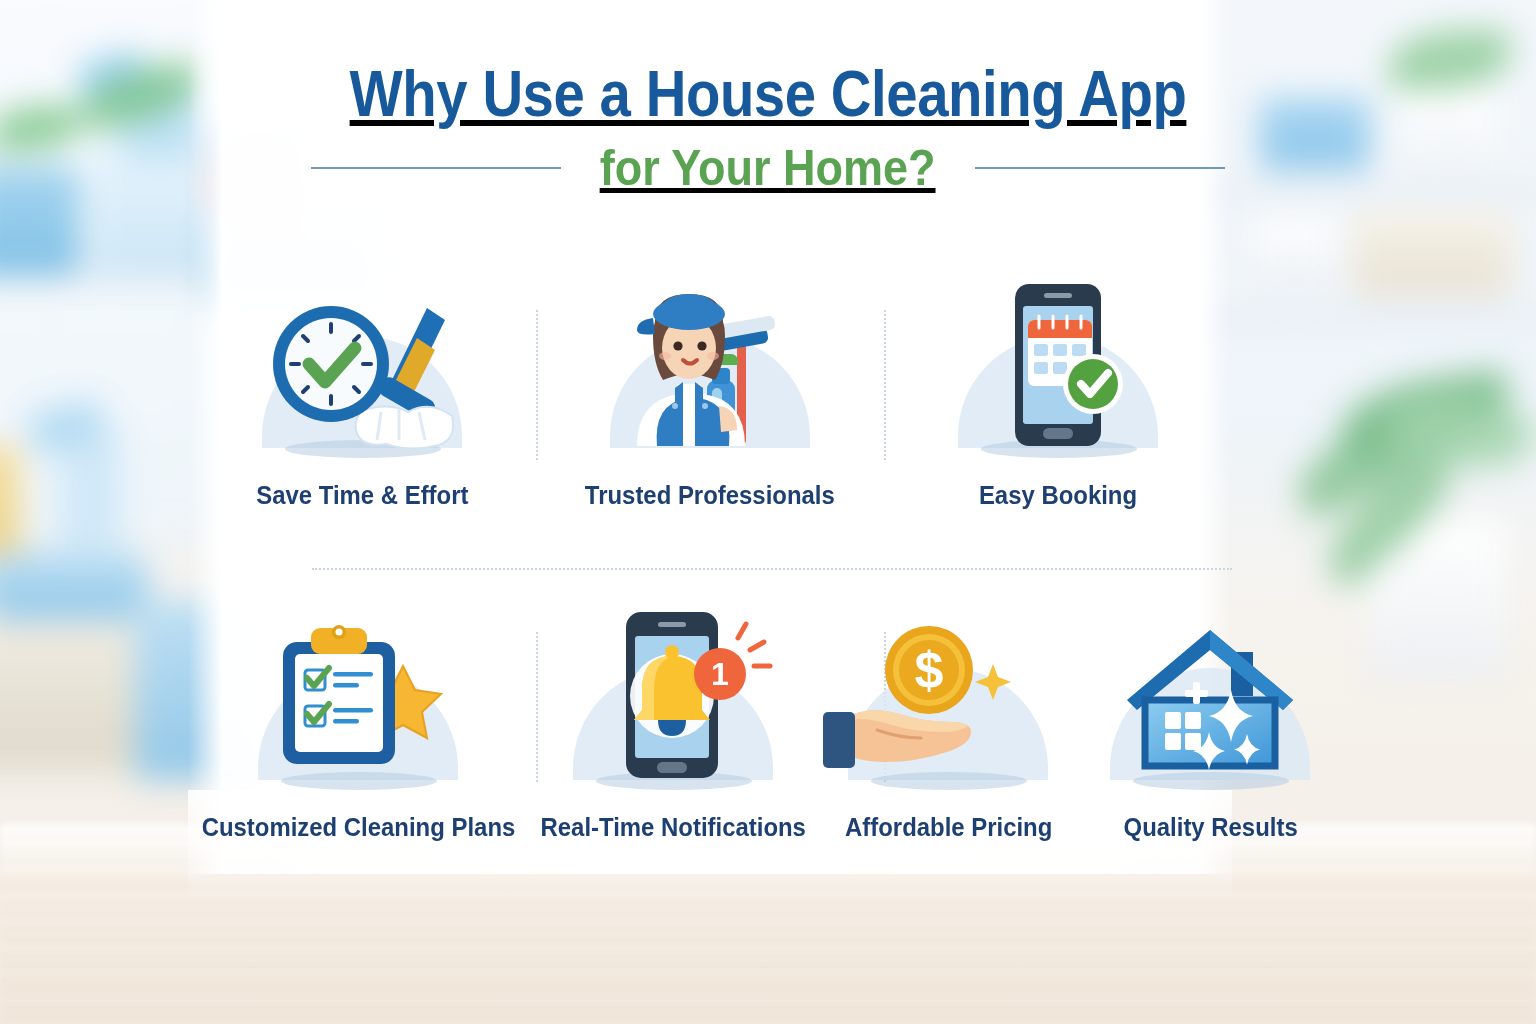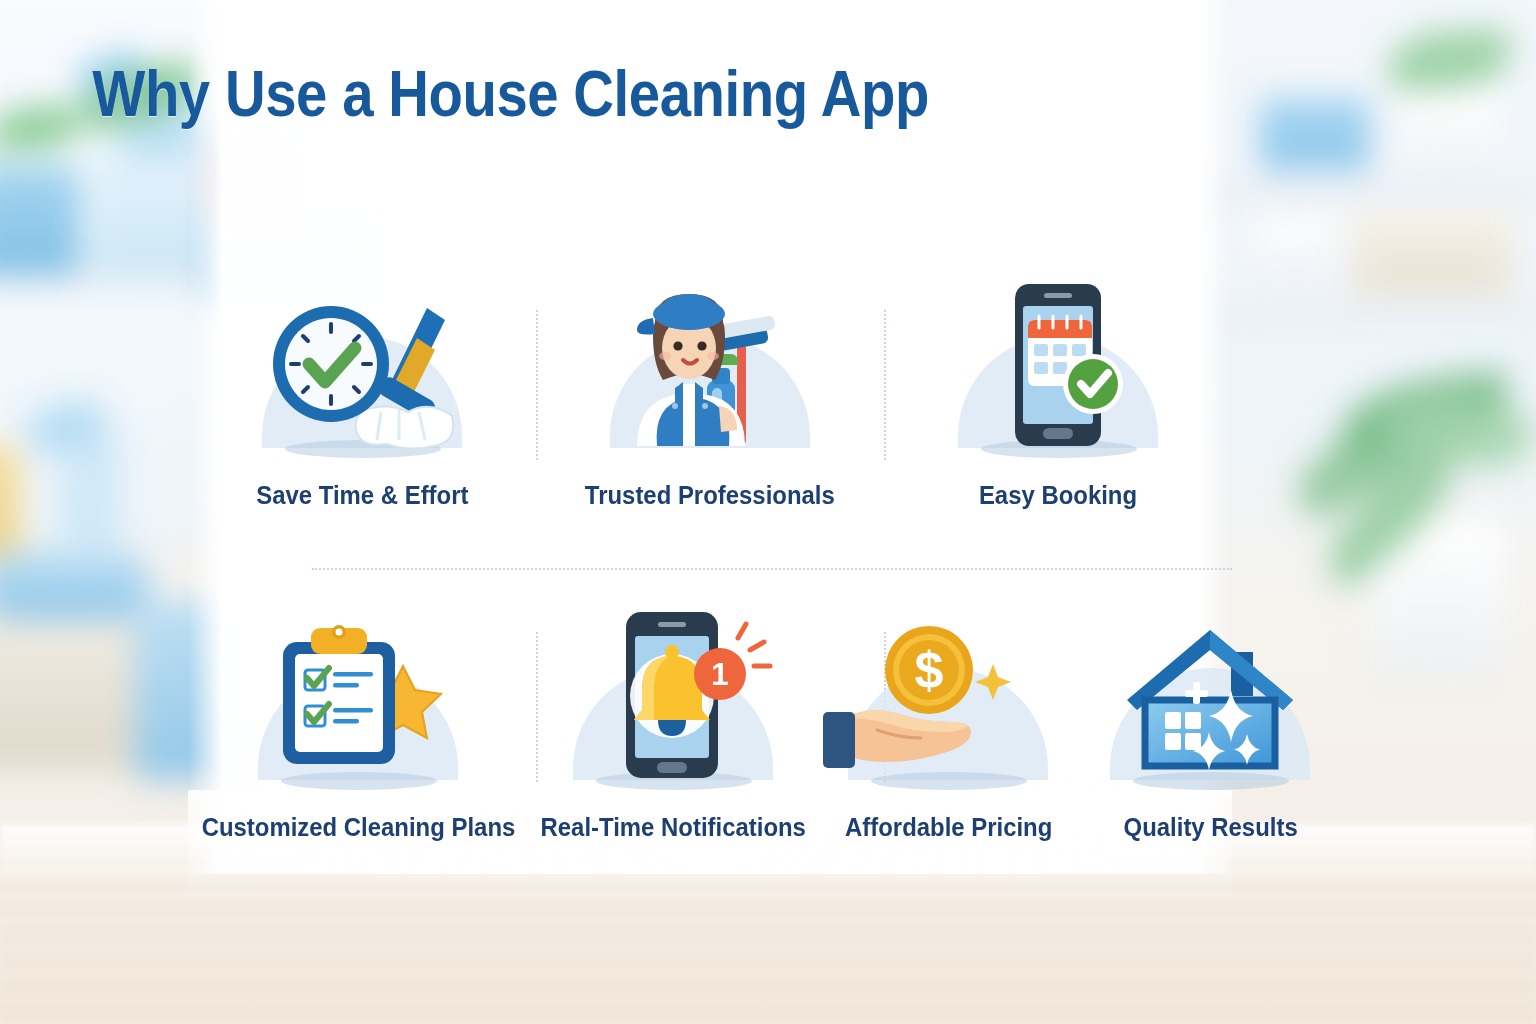--- a/index.html
+++ b/index.html
@@ -36,21 +36,21 @@
 
   
   .card{position:absolute;left:188px;top:0;width:1044px;height:874px;
       background:radial-gradient(120% 90% at 50% 40%, rgba(255,255,255,.985) 60%, rgba(255,255,255,.82) 100%);
       -webkit-mask-image:linear-gradient(90deg,rgba(0,0,0,0) 0,#000 34px,#000 calc(100% - 34px),rgba(0,0,0,0) 100%);
       mask-image:linear-gradient(90deg,rgba(0,0,0,0) 0,#000 34px,#000 calc(100% - 34px),rgba(0,0,0,0) 100%);}
   .card-fade-bottom{position:absolute;left:188px;top:790px;width:1044px;height:110px;
       background:linear-gradient(180deg,rgba(255,255,255,.9),rgba(255,255,255,0));}
 
   
-  .header{position:absolute;left:0;right:0;top:62px;}
+  .header{position:absolute;left:0;right:0;top:62px;text-align:center;text-decoration:underline;}
   .title{
       font-family:"Liberation Sans", sans-serif;
       font-size:64px;font-weight:700;color:#18599c;letter-spacing:-.5px;
       line-height:1.02;transform:scaleX(.88);transform-origin:center;
       text-shadow:0 1px 0 rgba(255,255,255,.6);}
   .sub-row{display:flex;align-items:center;justify-content:center;gap:20px;margin-top:12px;}
   .rule{height:2px;width:250px;background:#5a86ae;opacity:.85;}
   .subtitle{font-size:50px;font-weight:600;color:#5aa352;transform:scaleX(.9);
       transform-origin:center;white-space:nowrap;}
 
@@ -115,20 +115,25 @@
       <div class="plant-leaf" style="left:1350px;top:530px;width:160px;height:56px;background:#8fc99b;opacity:.85;transform:rotate(-40deg);"></div>
     </div>
     <div class="wood"></div>
   </div>
 
   <div class="card"></div>
   <div class="card-fade-bottom"></div>
 
   <div class="header">
     <div class="title">Why Use a House Cleaning App</div>
+    <div class="sub-row">
+      <div class="rule"></div>
+      <div class="subtitle">for Your Home?</div>
+      <div class="rule"></div>
+    </div>
   </div>
 
   <div class="grid">
 
     <div class="row" style="height:292px;">
       <div class="vdiv" style="left:348px;"></div>
       <div class="vdiv" style="left:696px;"></div>
 
       <div class="cell">
         <div class="icon-wrap">

